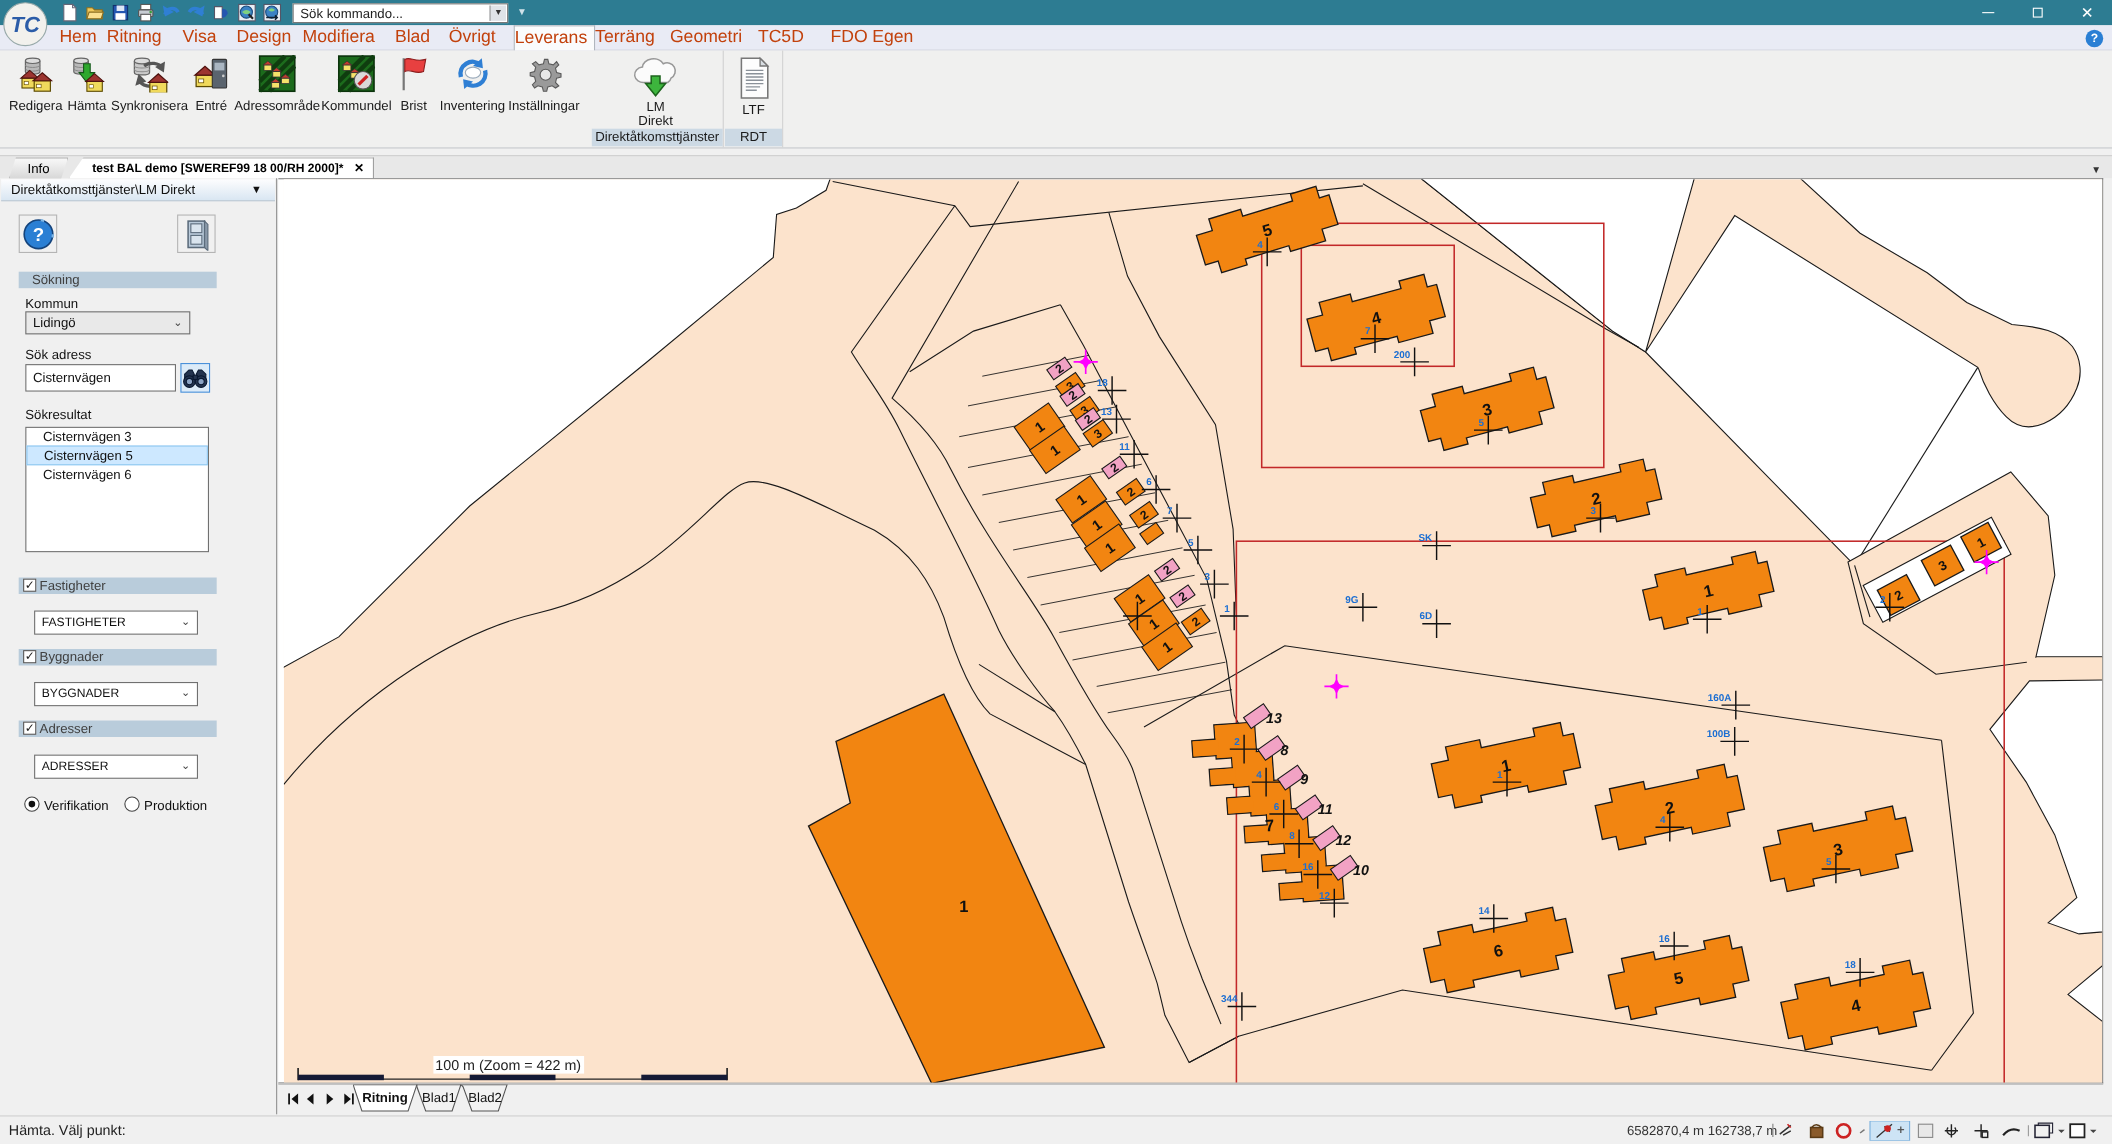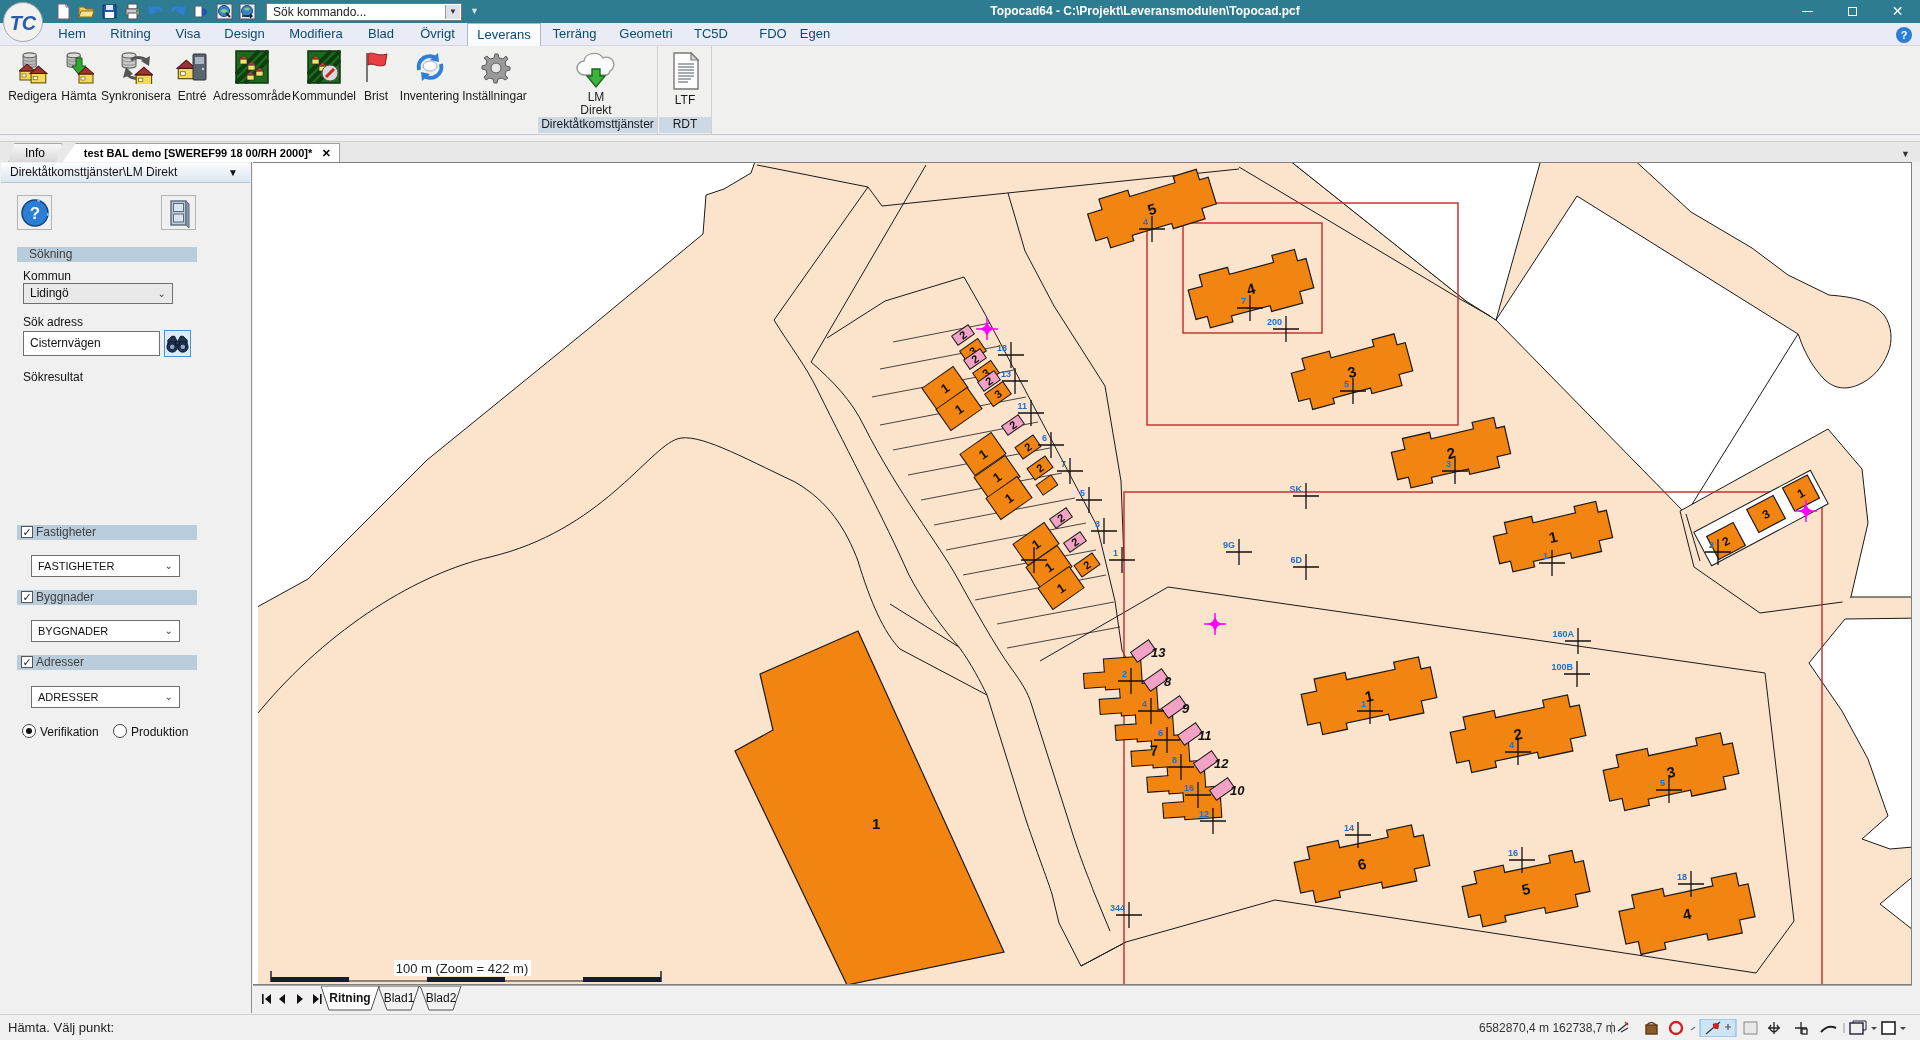--- a/index.html
+++ b/index.html
@@ -1,20 +1,20 @@
 <!DOCTYPE html>
 <html><head><meta charset="utf-8"><style>
 * { margin:0; padding:0; box-sizing:border-box; }
 html,body { width:1920px; height:1040px; overflow:hidden; font-family:"Liberation Sans", sans-serif; background:#f0f0f0; }
 .abs { position:absolute; }
 #titlebar { position:absolute; left:0; top:0; width:1920px; height:23px; background:#2d7c92; }
 #titlebar .ttl { position:absolute; left:370px; right:0; top:4px; text-align:center; color:#fff; font-size:12px; font-weight:bold; }
 .winbtn { position:absolute; top:0; width:45px; height:23px; color:#fff; font-size:13px; text-align:center; line-height:22px; }
 #menurow { position:absolute; left:0; top:23px; width:1920px; height:23px; background:#e9ebf5; border-bottom:1px solid #d4d6e0; }
-.mtab { position:absolute; top:23px; height:23px; line-height:22px; font-size:13px; color:#0c4a6e; text-align:center; }
+.mtab { position:absolute; top:23px; height:23px; line-height:22px; font-size:16px; color:#c2410c; text-align:left; }
 .mtab.active { background:#fafbfc; border:1px solid #b0b6be; border-bottom:none; }
 #ribbon { position:absolute; left:0; top:46px; width:1920px; height:89px; background:#f0f0ef; border-bottom:1px solid #c5c8cc; }
 .rgroup { position:absolute; top:0; height:88px; border-right:1px solid #d2d2d2; }
 .rcap { position:absolute; left:0; right:0; bottom:1px; height:16px; background:#ccd9e4; font-size:12px; color:#1a1a1a; text-align:center; line-height:15px; }
 .rbtn { position:absolute; top:4px; text-align:center; font-size:12px; color:#1a1a1a; }
 .rbtn .ric { margin:0 auto; }
 #tabstrip { position:absolute; left:0; top:141px; width:1920px; height:21px; background:#e8e8e8; border-top:1px solid #cfcfcf; }
 .dtab { position:absolute; top:1px; height:20px; font-size:12px; line-height:19px; text-align:center; }
 #panel { position:absolute; left:0; top:162px; width:252px; height:851px; background:#f0f0f0; border-right:1px solid #909090; }
 #phead { position:absolute; left:1px; top:1px; width:249px; height:20px; background:linear-gradient(#fdfdfe,#d9e6f2); border-bottom:1px solid #b8c6d4; font-size:12px; line-height:19px; padding-left:9px; color:#111; }
@@ -22,21 +22,20 @@
 .gbar { position:absolute; left:17px; width:180px; height:15px; background:#b9ccdb; font-size:12px; color:#404040; line-height:14px; }
 .plabel { position:absolute; left:23px; font-size:12px; color:#111; }
 .combo { position:absolute; background:#fff; border:1px solid #707070; font-size:12px; color:#111; line-height:19px; padding-left:6px; }
 .combo .chev { position:absolute; right:6px; top:0; color:#444; font-size:10px; }
 .chk { position:absolute; width:12px; height:12px; background:#fff; border:1px solid #555; font-size:11px; line-height:11px; text-align:center; color:#222; }
 #statusbar { position:absolute; left:0; top:1014px; width:1920px; height:26px; background:#f0f0f0; border-top:1px solid #d0d0d0; font-size:13px; color:#222; }
 #drawtabs { position:absolute; left:253px; top:985px; width:1659px; height:28px; background:#f0f0f0; border-top:1px solid #a8a8a8;}
 </style></head>
 <body>
 <div id="titlebar">
-  <div class="ttl">Topocad64 - C:\Projekt\Leveransmodulen\Topocad.pcf</div>
   <div class="abs" style="left:55px;top:3px; display:flex; gap:6px;">
       <svg width="17" height="17" viewBox="0 0 17 17" xmlns="http://www.w3.org/2000/svg">
         <path d="M3,1 L11,1 L14,4 L14,16 L3,16 Z" fill="#fff" stroke="#667" stroke-width="1"></path>
         <path d="M11,1 L11,4 L14,4" fill="none" stroke="#667"></path>
       </svg>
       <svg width="17" height="17" viewBox="0 0 17 17" xmlns="http://www.w3.org/2000/svg">
         <path d="M1,4 L6,4 L8,6 L15,6 L15,14 L1,14 Z" fill="#f0c95c" stroke="#8a6d1f" stroke-width="1"></path>
         <path d="M3,8 L16,8 L14,14 L1,14 Z" fill="#fadf8f" stroke="#8a6d1f" stroke-width="1"></path>
       </svg>
       <svg width="17" height="17" viewBox="0 0 17 17" xmlns="http://www.w3.org/2000/svg">
@@ -291,20 +290,25 @@
           <path d="M23,8 L19,4 L16,4 L14,8 L14,16 L23,16 Z"></path>
           <circle cx="7.5" cy="15" r="5.5"></circle>
           <circle cx="18.5" cy="15" r="5.5"></circle>
           <circle cx="7.5" cy="15" r="3" fill="#8ba3c4"></circle>
           <circle cx="18.5" cy="15" r="3" fill="#8ba3c4"></circle>
           <rect x="11" y="9" width="4" height="4" fill="#24344f"></rect>
         </g>
       </svg>
     </div>
 <div class="plabel" style="top:208px;">Sökresultat</div>
+<div class="abs" style="left:23px;top:226px;width:167px;height:114px;background:#fff;border:1px solid #707070;font-size:12px;color:#111;">
+  <div style="padding:1px 0 1px 15px;">Cisternvägen 3</div>
+  <div style="padding:1px 0 1px 15px;background:#cde8ff;border:1px solid #90c8f0;">Cisternvägen 5</div>
+  <div style="padding:1px 0 1px 15px;">Cisternvägen 6</div>
+</div>
 <div class="gbar" style="top:363px;padding-left:19px;">Fastigheter</div>
 <div class="chk" style="left:21px;top:364px;">✓</div>
 <div class="combo" style="left:31px;top:393px;width:149px;height:22px;font-size:11px;line-height:20px;">FASTIGHETER<span class="chev" style="line-height:20px;">⌄</span></div>
 <div class="gbar" style="top:428px;padding-left:19px;">Byggnader</div>
 <div class="chk" style="left:21px;top:429px;">✓</div>
 <div class="combo" style="left:31px;top:458px;width:149px;height:22px;font-size:11px;line-height:20px;">BYGGNADER<span class="chev" style="line-height:20px;">⌄</span></div>
 <div class="gbar" style="top:493px;padding-left:19px;">Adresser</div>
 <div class="chk" style="left:21px;top:494px;">✓</div>
 <div class="combo" style="left:31px;top:524px;width:149px;height:22px;font-size:11px;line-height:20px;">ADRESSER<span class="chev" style="line-height:20px;">⌄</span></div>
 <div class="abs" style="left:22px;top:562px;width:14px;height:14px;border:1px solid #444;border-radius:50%;background:#fff;"></div>

